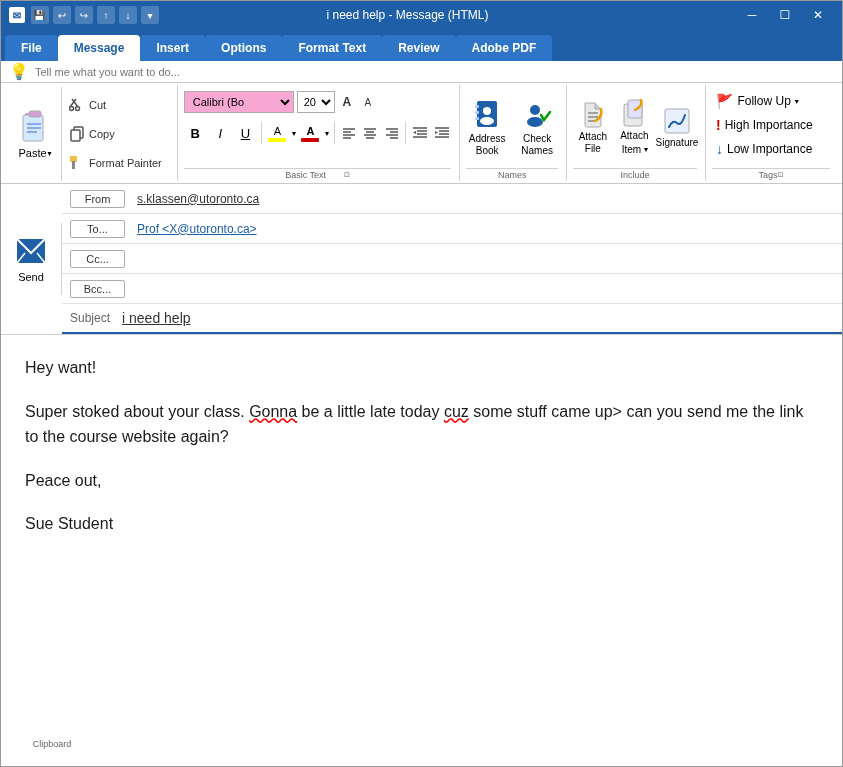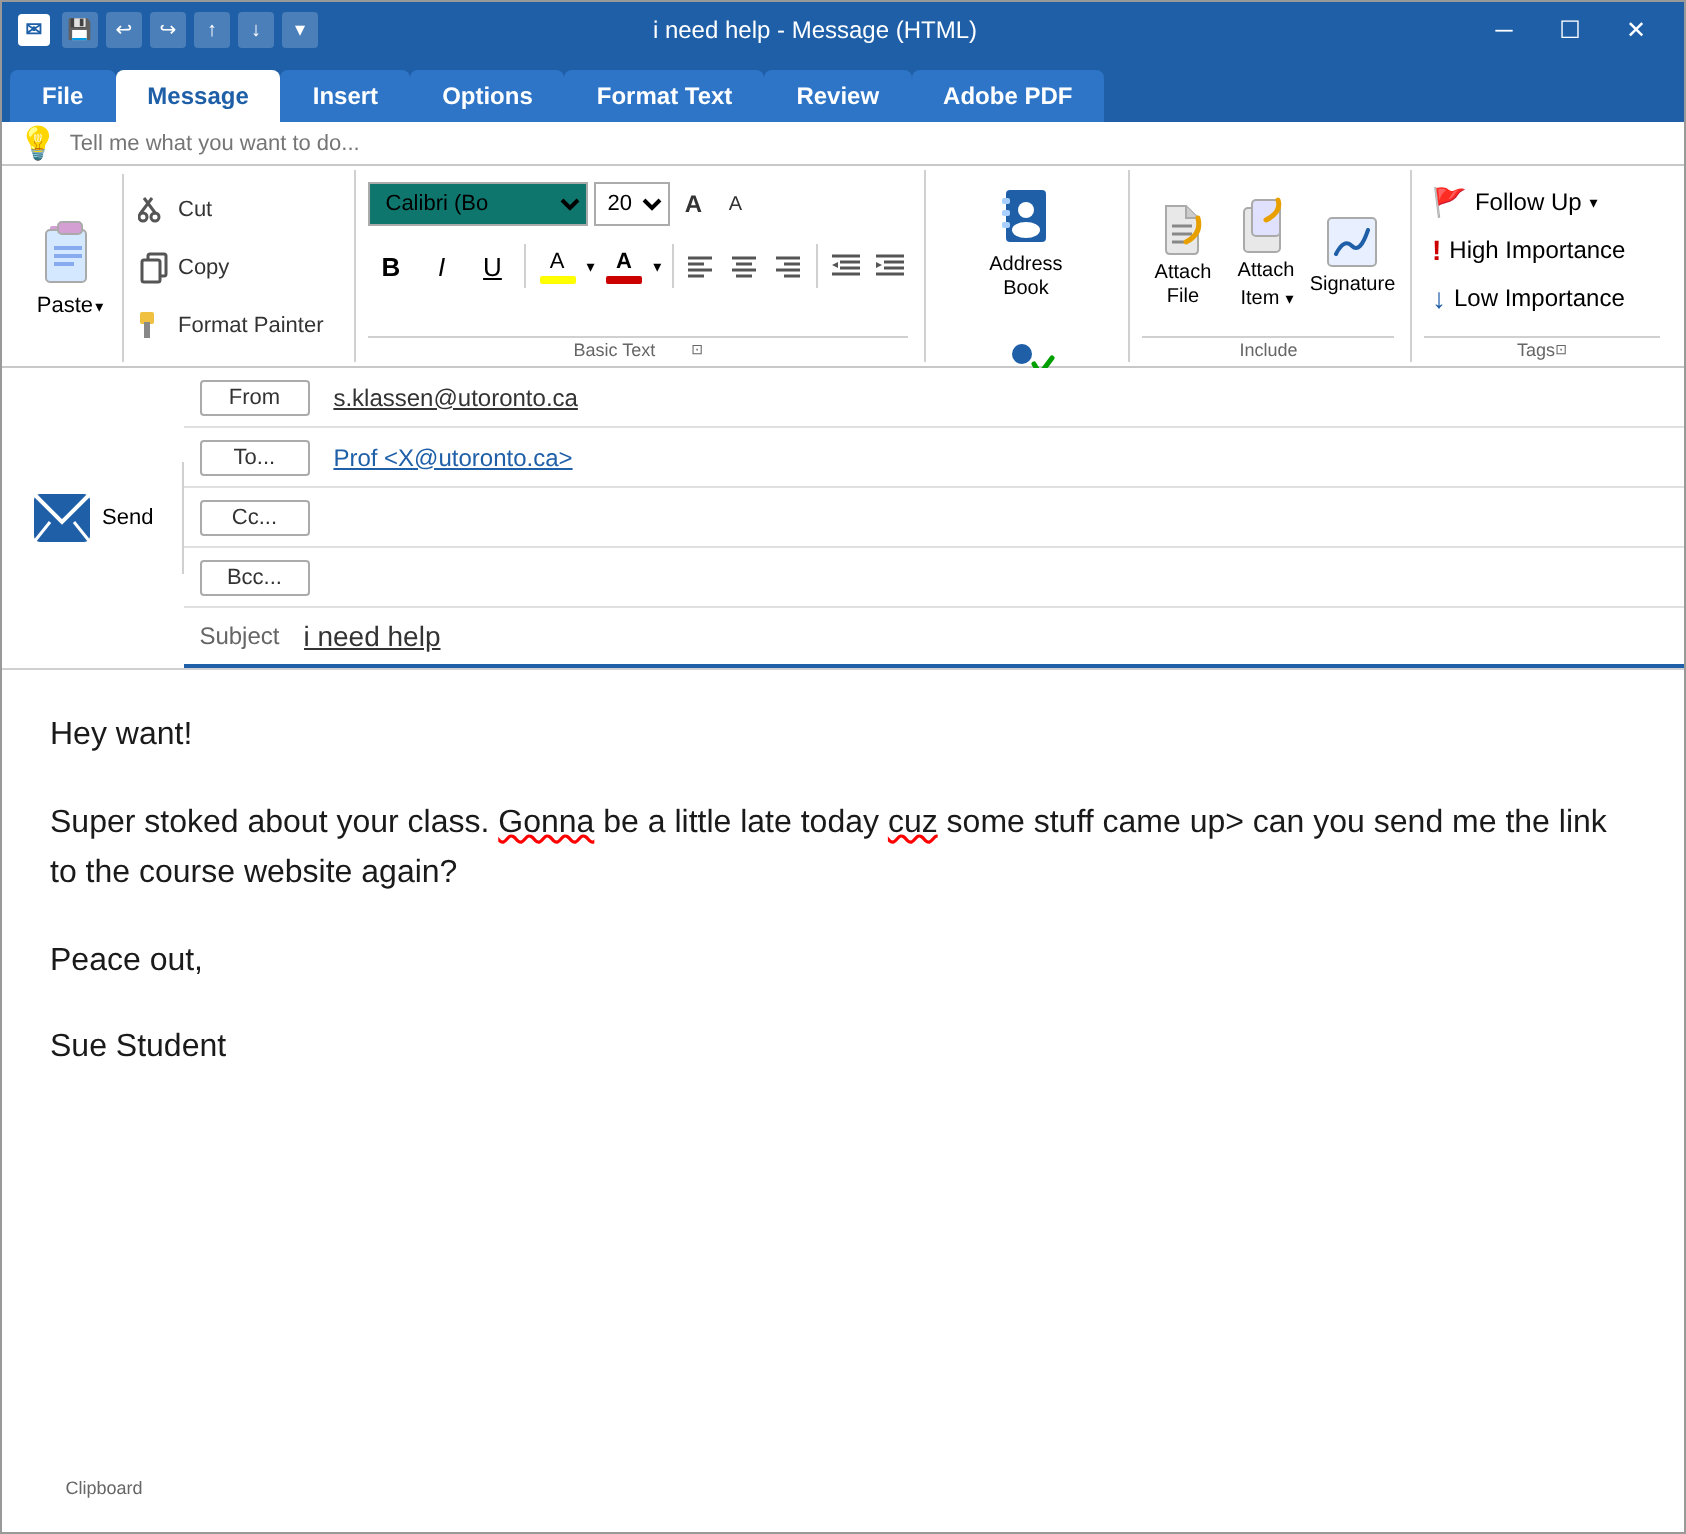--- a/index.html
+++ b/index.html
@@ -28,36 +28,36 @@
     .ribbon-group:last-child { border-right: none; }
 
     
     .clipboard-group { flex-direction: row; align-items: stretch; padding-bottom: 0; }
     .paste-btn { display: flex; flex-direction: column; align-items: center; justify-content: center; padding: 4px 8px; cursor: pointer; border-right: 1px solid #d0d0d0; gap: 2px; min-width: 50px; }
     .paste-icon { width: 36px; height: 36px; display: flex; align-items: center; justify-content: center; }
     .clipboard-right { display: flex; flex-direction: column; justify-content: space-around; padding: 4px 4px; gap: 2px; }
     .clipboard-item { display: flex; align-items: center; gap: 4px; cursor: pointer; padding: 2px 3px; font-size: 11px; color: #333; white-space: nowrap; }
     .clipboard-item-icon { width: 16px; height: 16px; display: flex; align-items: center; justify-content: center; }
     .font-row { display: flex; align-items: center; gap: 3px; margin-bottom: 3px; }
-    .font-select { height: 22px; font-size: 11px; border: 1px solid #ababab; padding: 0 4px; min-width: 110px; background: #0f766e; }
+    .font-select { height: 22px; font-size: 11px; border: 1px solid #ababab; padding: 0 4px; min-width: 110px; background: #f9a8d4; }
     .font-size-select { height: 22px; font-size: 11px; border: 1px solid #ababab; padding: 0 2px; width: 38px; background: white; }
     .font-size-btn { width: 18px; height: 18px; display: flex; align-items: center; justify-content: center; font-size: 12px; cursor: pointer; border: 1px solid transparent; color: #333; }
     .format-row { display: flex; align-items: center; gap: 2px; }
     .fmt-btn { width: 26px; height: 26px; display: flex; align-items: center; justify-content: center; cursor: pointer; border: 1px solid transparent; border-radius: 2px; font-size: 13px; }
     .fmt-btn.bold { font-weight: bold; }
     .fmt-btn.italic { font-style: italic; }
     .fmt-btn.underline { text-decoration: underline; }
     .fmt-separator { width: 1px; height: 22px; background: #d0d0d0; margin: 0 2px; }
     .color-btn { position: relative; width: 26px; height: 26px; display: flex; flex-direction: column; align-items: center; justify-content: center; cursor: pointer; border: 1px solid transparent; border-radius: 2px; }
     .color-indicator { height: 4px; width: 18px; margin-top: 1px; border-radius: 1px; }
     .align-btn { width: 22px; height: 22px; display: flex; align-items: center; justify-content: center; cursor: pointer; border: 1px solid transparent; border-radius: 2px; }
     .indent-btn { width: 22px; height: 22px; display: flex; align-items: center; justify-content: center; cursor: pointer; border: 1px solid transparent; border-radius: 2px; }
 
     
-    .names-group-content { display: flex; gap: 4px; align-items: center; flex-direction: column; }
+    .names-group-content { display: flex; gap: 4px; align-items: center; }
     .ribbon-large-btn { display: flex; flex-direction: column; align-items: center; justify-content: center; cursor: pointer; padding: 4px 6px; gap: 3px; border: 1px solid transparent; border-radius: 2px; min-width: 46px; }
     .ribbon-large-icon { width: 32px; height: 32px; display: flex; align-items: center; justify-content: center; }
 
     
     .include-group-content { display: flex; gap: 2px; align-items: center; }
     .include-btn { display: flex; flex-direction: column; align-items: center; cursor: pointer; padding: 4px 4px; gap: 2px; border: 1px solid transparent; border-radius: 2px; min-width: 40px; }
     .include-icon { width: 28px; height: 28px; display: flex; align-items: center; justify-content: center; }
     .tags-content { display: flex; flex-direction: column; gap: 4px; padding: 4px 0; }
     .tag-item { display: flex; align-items: center; gap: 4px; cursor: pointer; padding: 2px 4px; font-size: 12px; }
     .follow-up-flag { color: #e8a000; font-size: 14px; }
@@ -65,21 +65,21 @@
     .low-importance-icon { color: #1e5fa8; font-size: 14px; }
 
     
     .tell-me-bar { background: white; border-bottom: 1px solid #c8c8c8; display: flex; align-items: center; height: 22px; padding: 0 8px; }
     .tell-me-input { flex: 1; border: none; outline: none; font-size: 11px; color: #666; }
     .tell-me-icon { color: #f0c040; margin-right: 6px; }
 
     
     .email-form { background: white; border-bottom: 1px solid #d0d0d0; }
     .email-header { display: flex; align-items: center; padding: 0; }
-    .send-btn { display: flex; flex-direction: row; align-items: center; justify-content: center; padding: 12px 14px; border-right: 1px solid #d0d0d0; cursor: pointer; gap: 4px; background: white; min-width: 60px; }
+    .send-btn { display: flex; flex-direction: column; align-items: center; justify-content: center; padding: 12px 14px; border-right: 1px solid #d0d0d0; cursor: pointer; gap: 4px; background: white; min-width: 60px; }
     .send-icon { width: 32px; height: 32px; }
     .form-fields { flex: 1; display: flex; flex-direction: column; }
     .field-row { display: flex; align-items: center; border-bottom: 1px solid #e0e0e0; min-height: 30px; }
     .field-label-btn { border: 1px solid #ababab; border-radius: 2px; padding: 2px 8px; font-size: 11px; color: #333; cursor: pointer; margin: 4px 8px; background: white; white-space: nowrap; min-width: 55px; text-align: center; }
     .field-value { flex: 1; font-size: 12px; color: #333; padding: 4px 4px; border: none; outline: none; background: transparent; text-decoration: underline; }
     .field-value-link { color: #1e5fa8; text-decoration: underline; }
     .subject-label { font-size: 12px; color: #666; padding: 4px 8px; }
 
     
     .email-body { flex: 1; padding: 20px 24px; background: white; font-size: 16px; line-height: 1.6; color: #1a1a1a; overflow-y: auto; }

